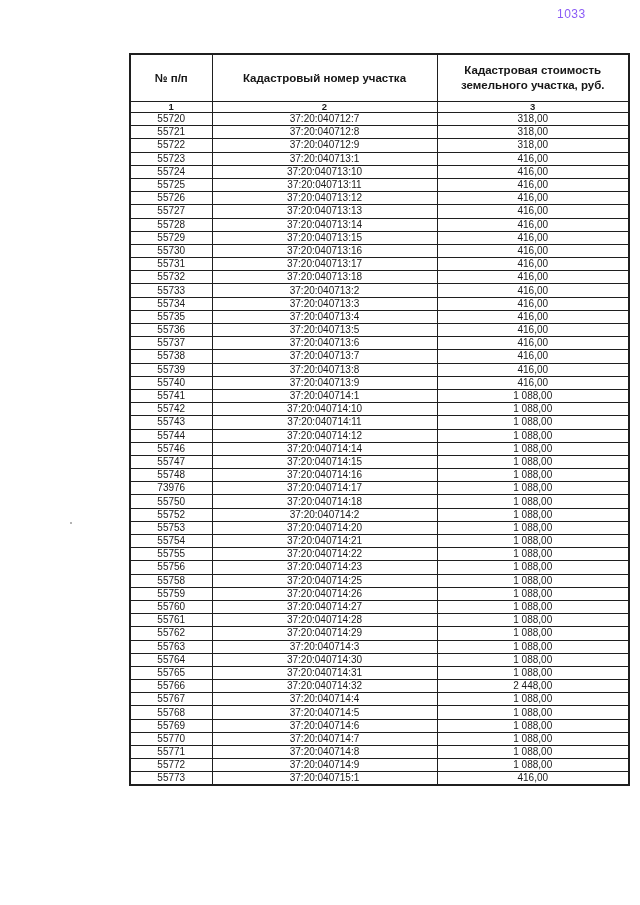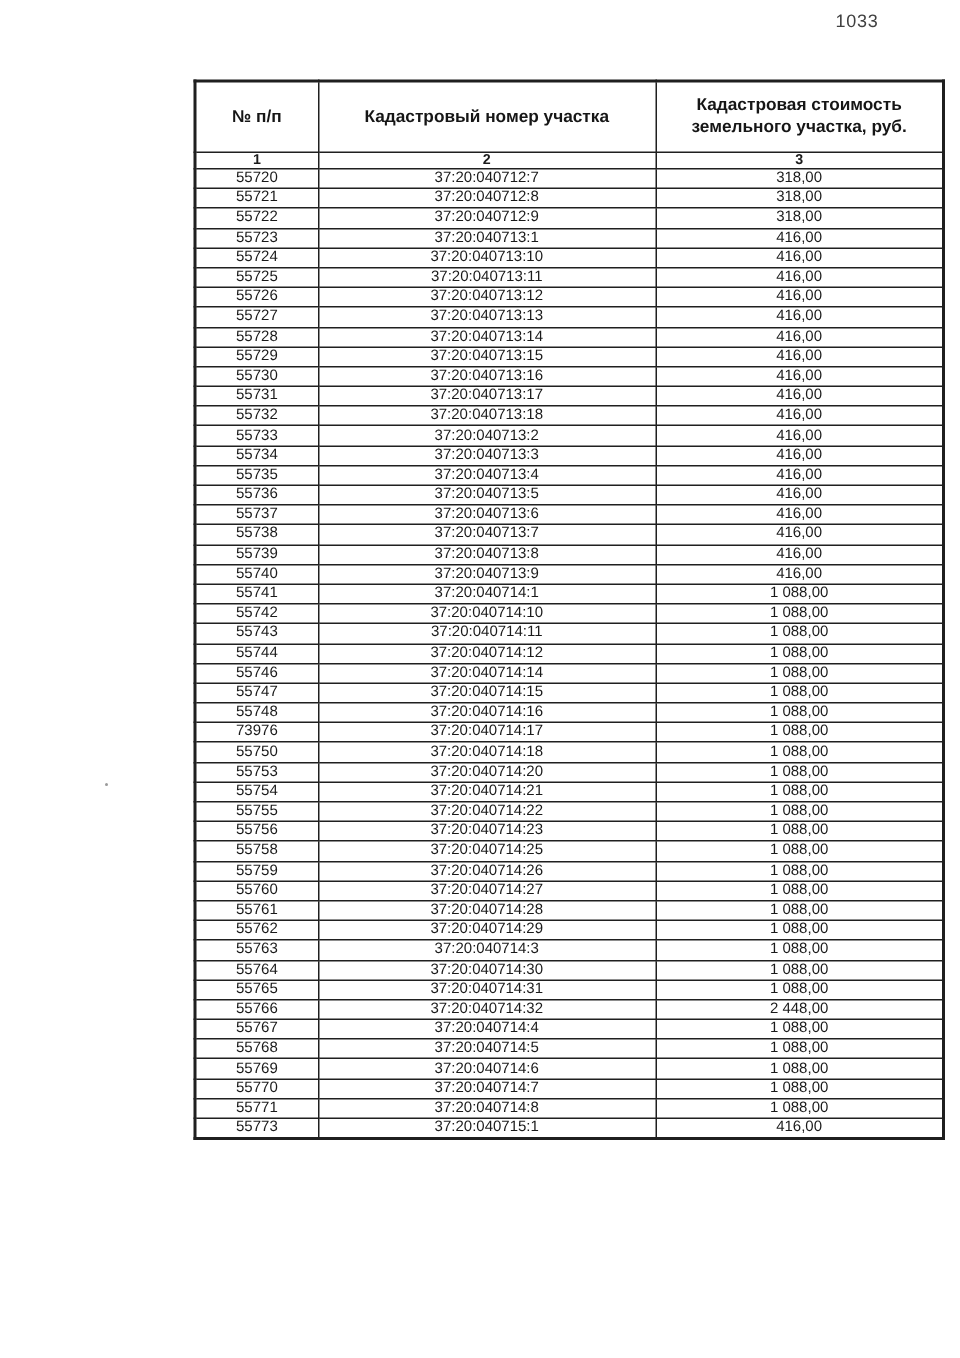--- a/index.html
+++ b/index.html
@@ -14,21 +14,21 @@
     font-family: "Liberation Sans", sans-serif;
     color: #1b1b1b;
     overflow: hidden;
   }
   .page-number {
     position: absolute;
     top: 7px;
     left: 557px;
     font-size: 12px;
     letter-spacing: 0.5px;
-    color: #404040;
+    color: #8b5cf6;
   }
   table.cad-table {
     position: absolute;
     top: 53px;
     left: 98px;
     width: 499px;
     border-collapse: collapse;
     table-layout: fixed;
   }
   table.cad-table, table.cad-table th, table.cad-table td {
@@ -251,20 +251,25 @@
         <td>73976</td>
         <td>37:20:040714:17</td>
         <td>1 088,00</td>
       </tr>
       <tr>
         <td>55750</td>
         <td>37:20:040714:18</td>
         <td>1 088,00</td>
       </tr>
       <tr>
+        <td>55752</td>
+        <td>37:20:040714:2</td>
+        <td>1 088,00</td>
+      </tr>
+      <tr>
         <td>55753</td>
         <td>37:20:040714:20</td>
         <td>1 088,00</td>
       </tr>
       <tr>
         <td>55754</td>
         <td>37:20:040714:21</td>
         <td>1 088,00</td>
       </tr>
       <tr>
@@ -338,20 +343,25 @@
         <td>1 088,00</td>
       </tr>
       <tr>
         <td>55770</td>
         <td>37:20:040714:7</td>
         <td>1 088,00</td>
       </tr>
       <tr>
         <td>55771</td>
         <td>37:20:040714:8</td>
+        <td>1 088,00</td>
+      </tr>
+      <tr>
+        <td>55772</td>
+        <td>37:20:040714:9</td>
         <td>1 088,00</td>
       </tr>
       <tr>
         <td>55773</td>
         <td>37:20:040715:1</td>
         <td>416,00</td>
       </tr>
     </tbody>
 </table>
 

